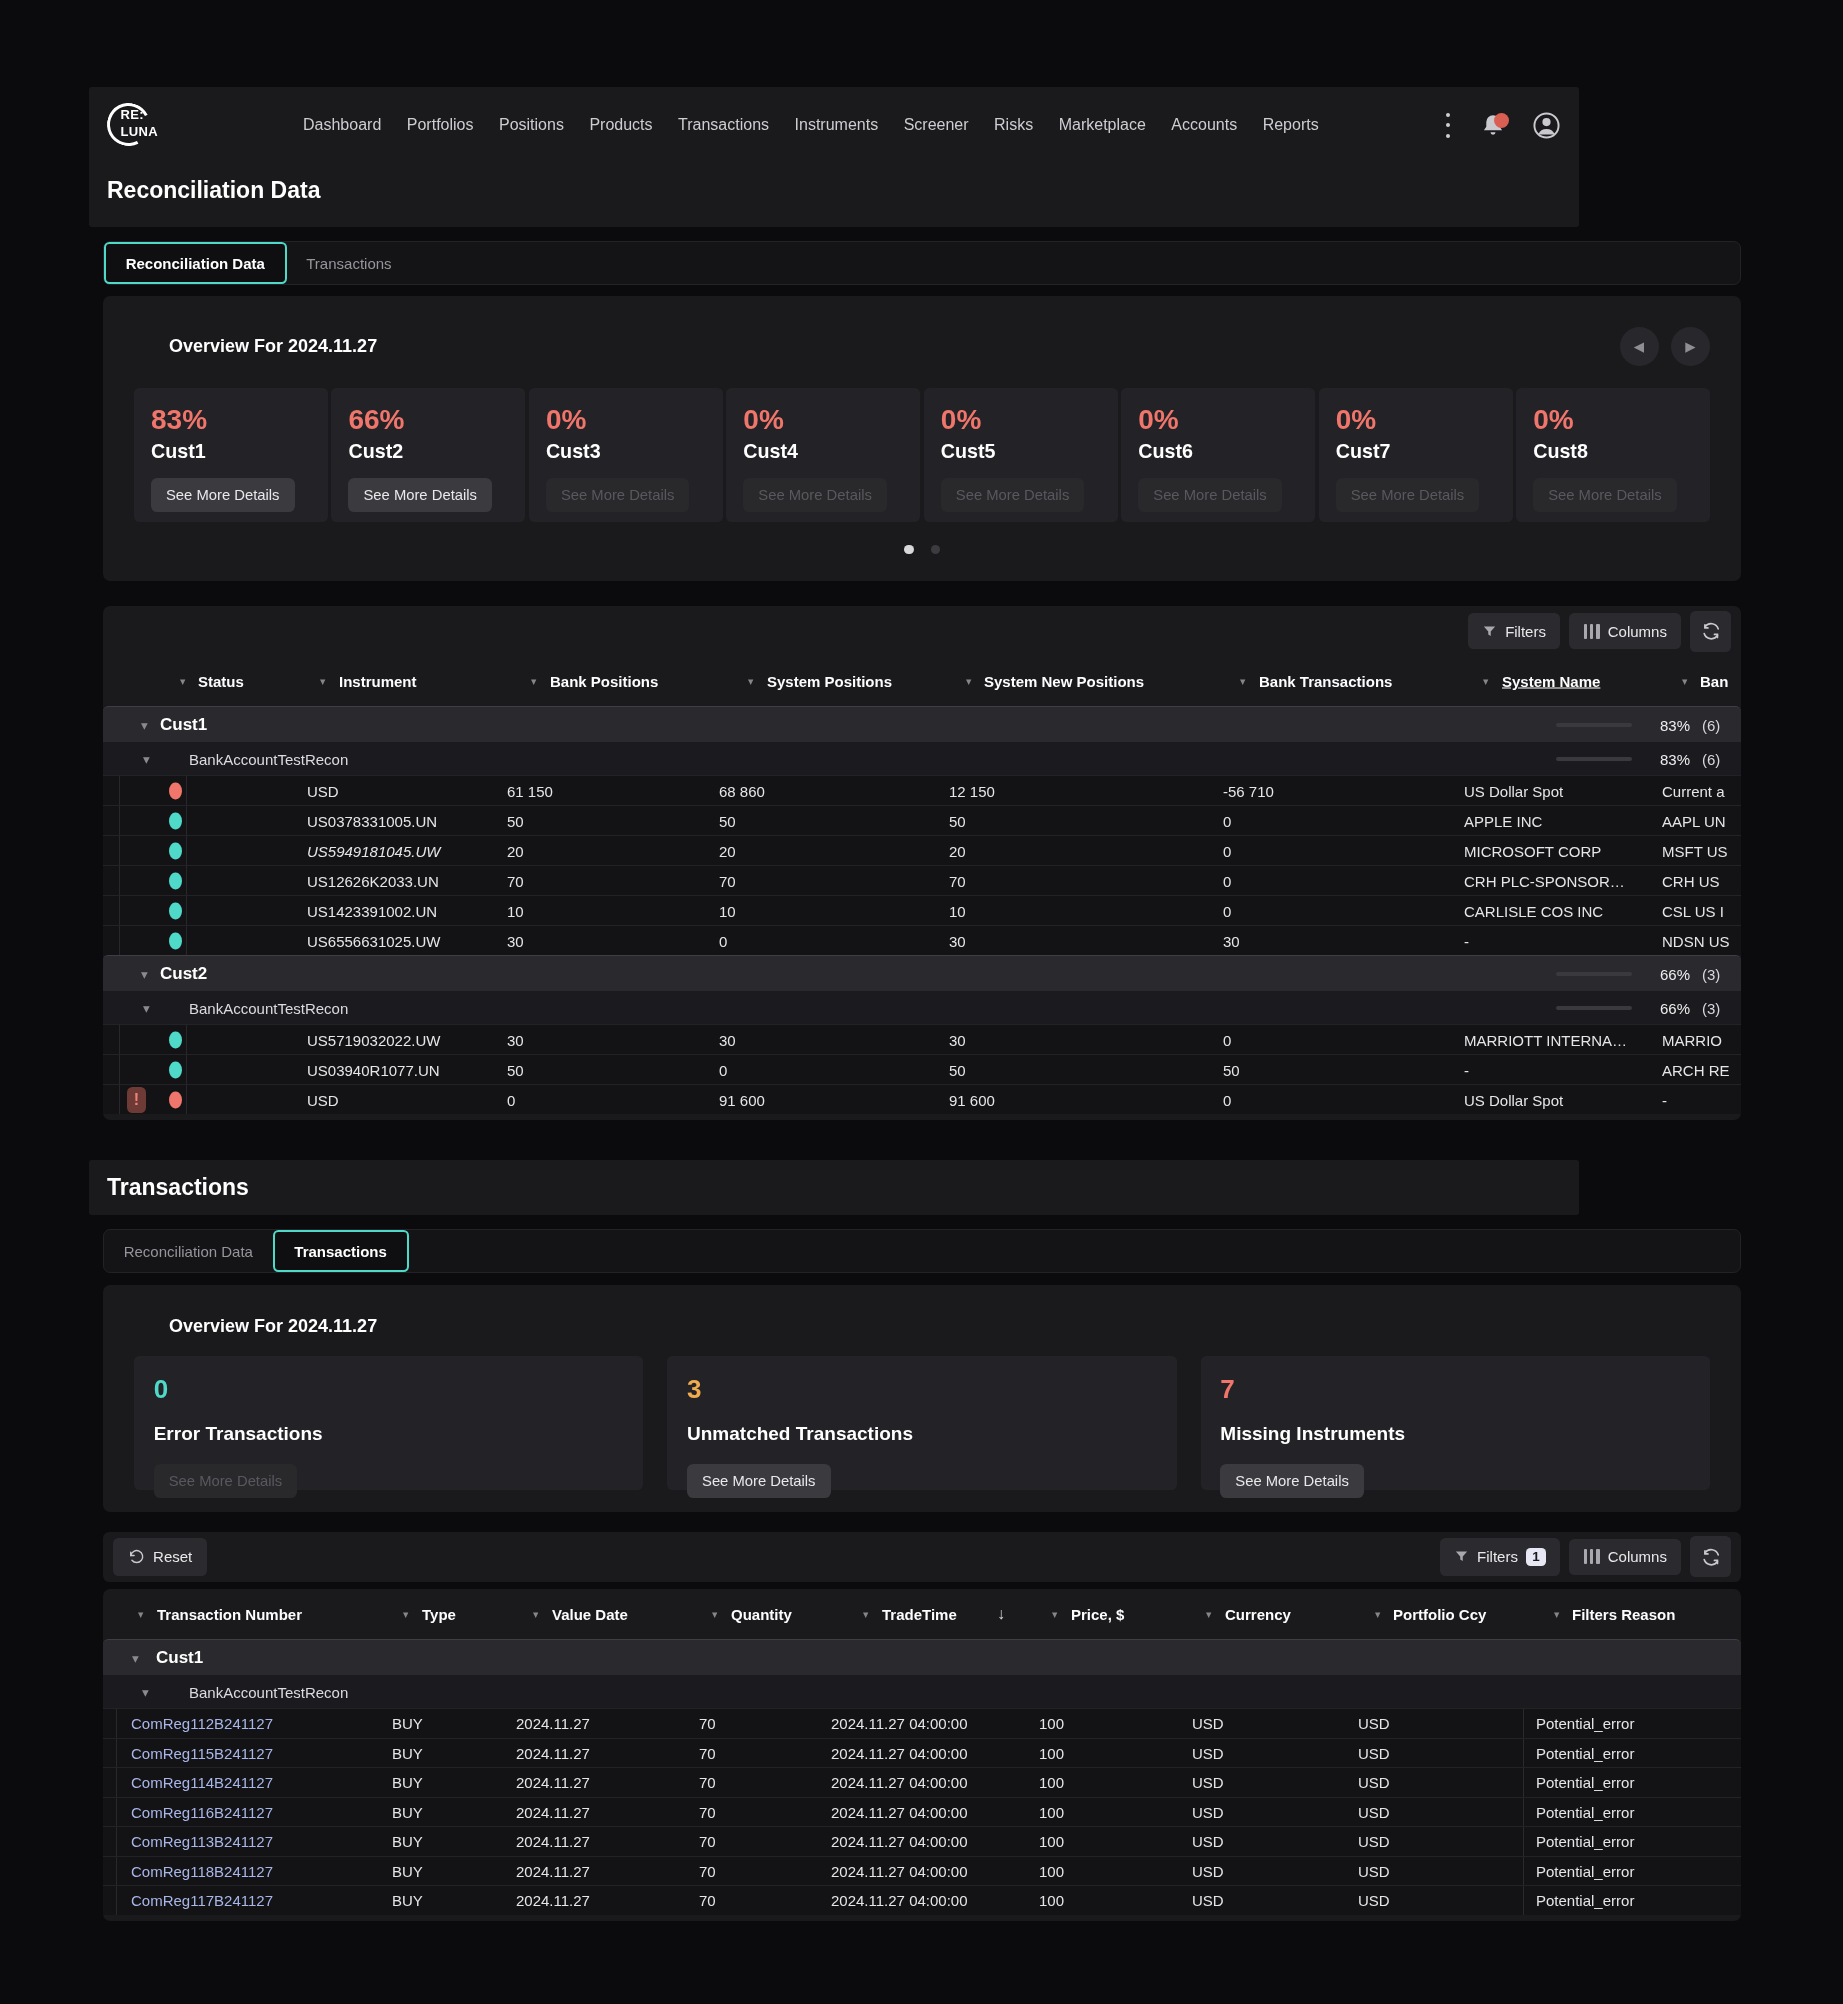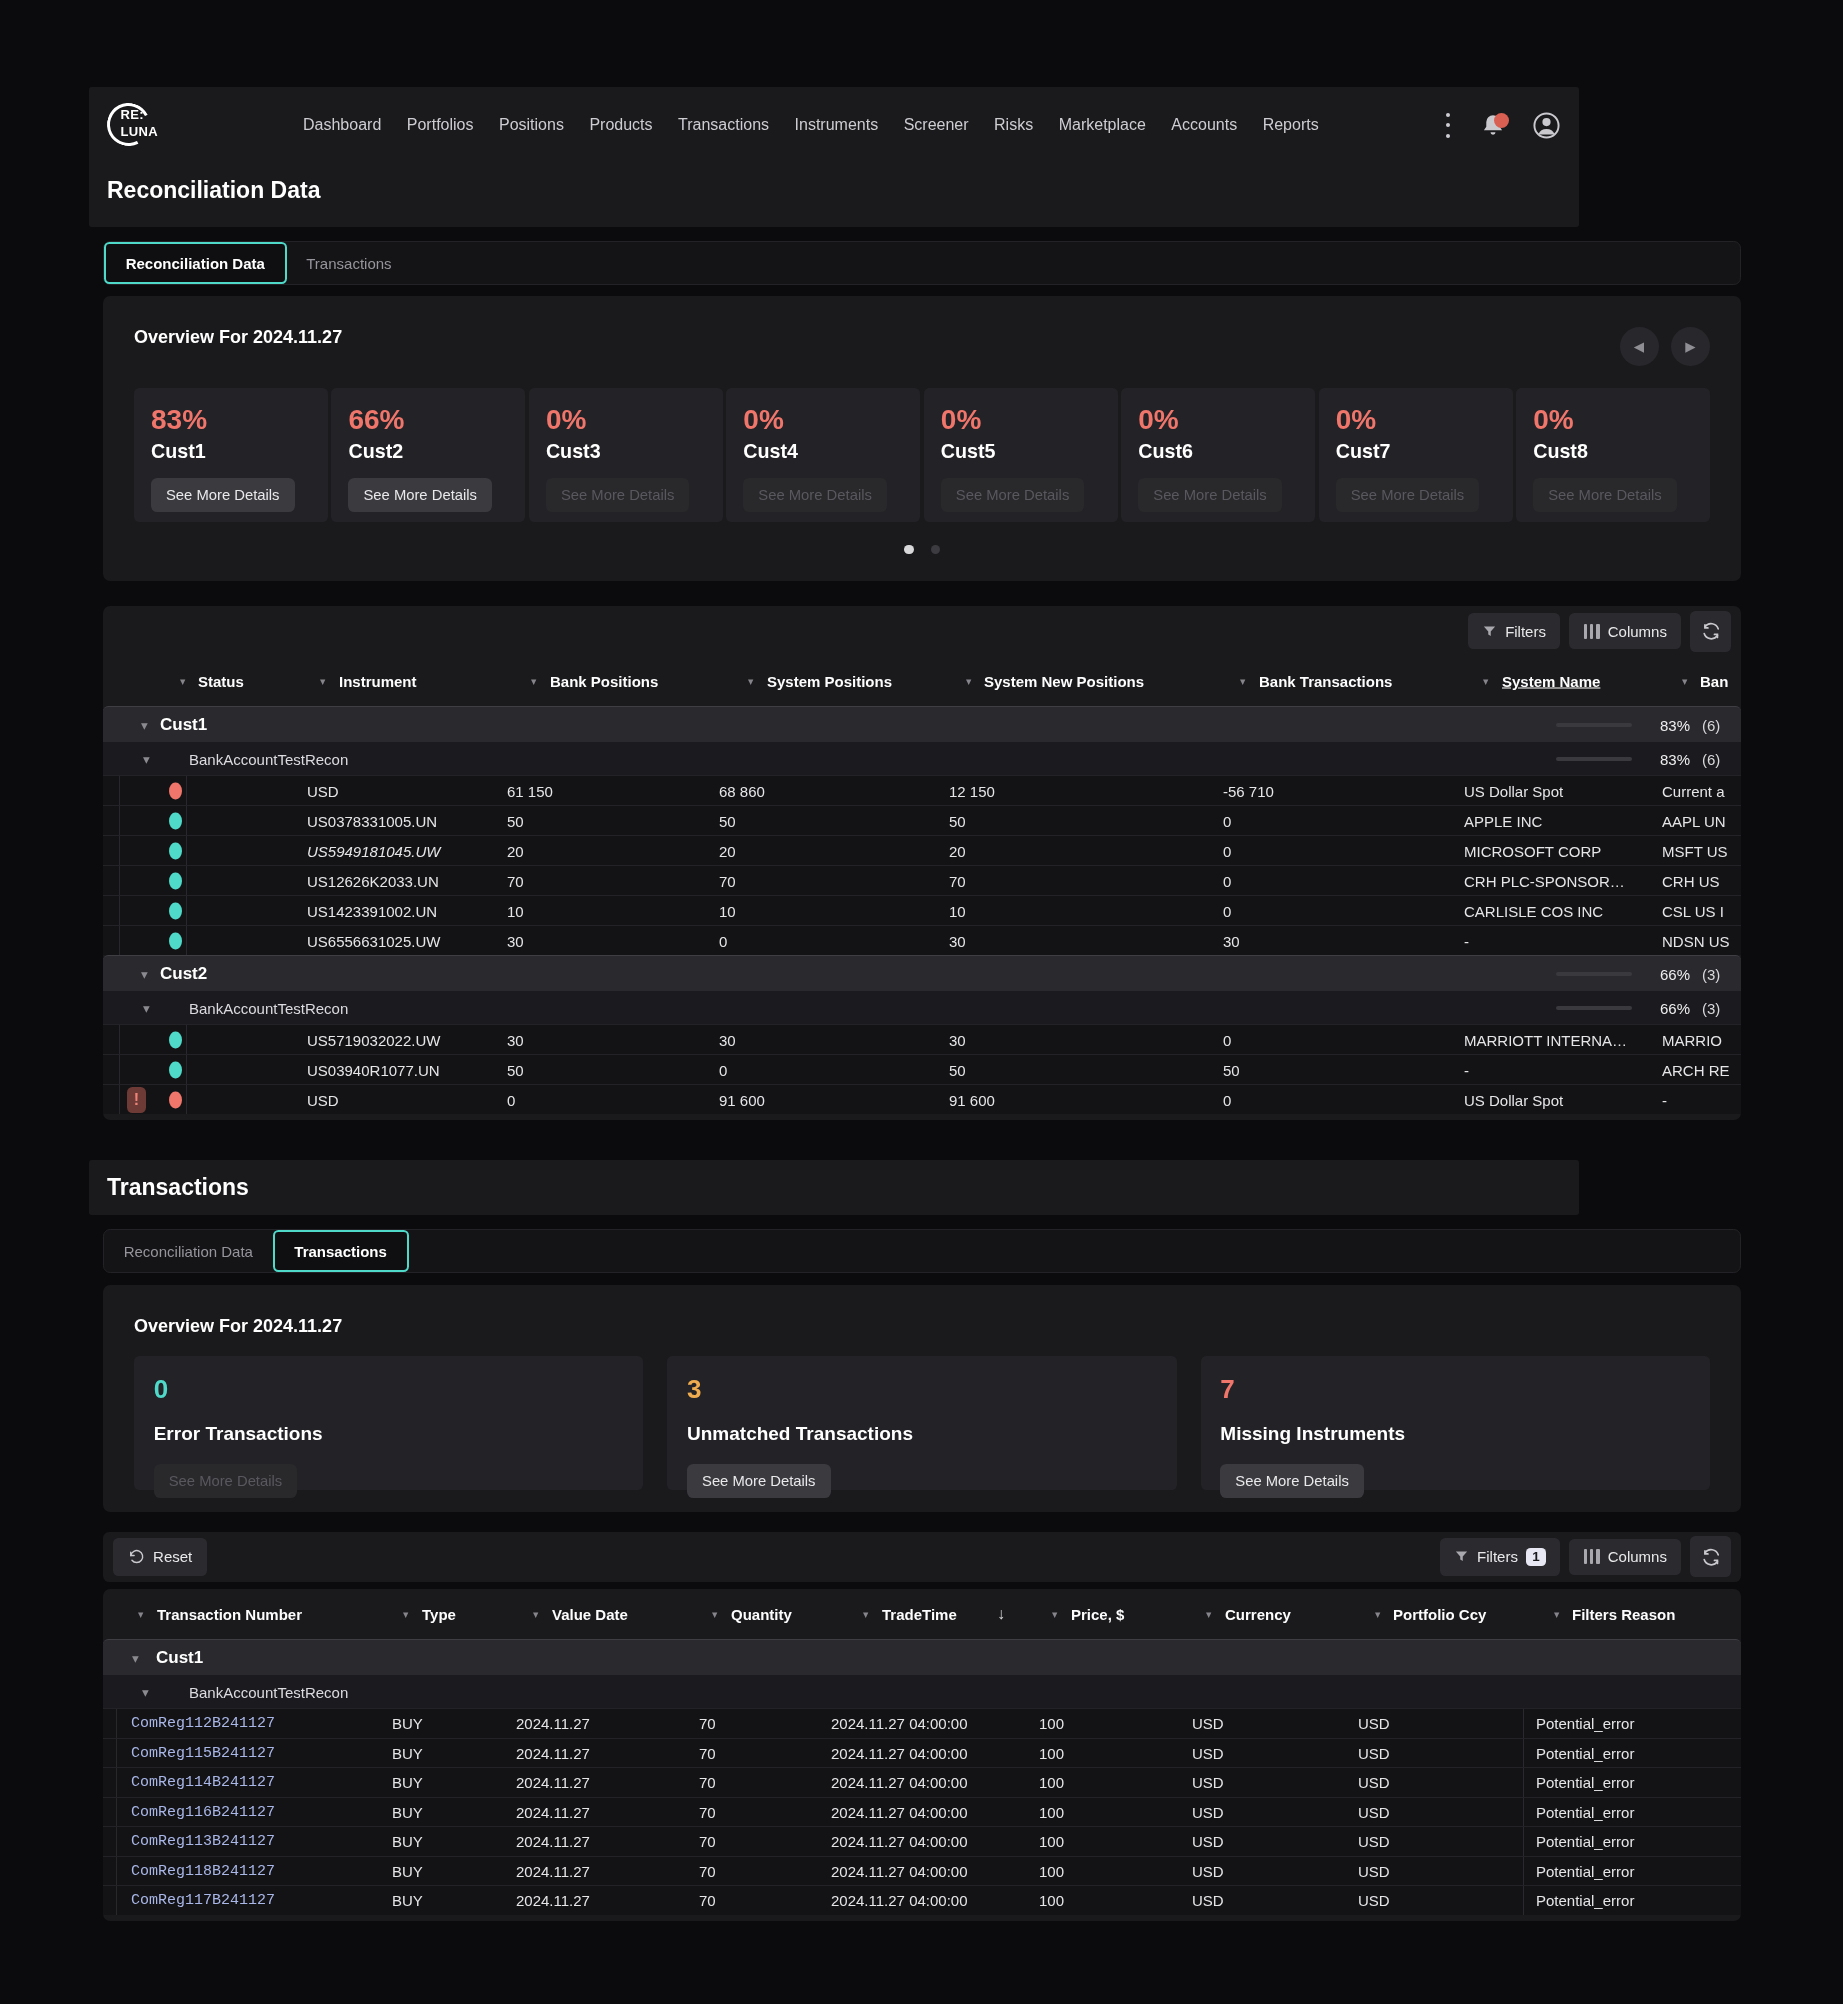--- a/index.html
+++ b/index.html
@@ -26,21 +26,21 @@
   .bell-dot { position:absolute; right:-2.7px; top:0.9px; width:15px; height:15px; border-radius:50%; background:#d95f52; }
   .page-title { margin-top:28px; font-size:23px; font-weight:bold; color:#fff; }
 
   
   .tabbar { margin:14px 103px 0; width:1638px; height:44px; background:#141417; border:0.9px solid #232327; border-radius:7.2px; display:flex; align-items:stretch; }
   .tab { display:flex; align-items:center; padding:0 19.7px; font-size:15px; color:#95959b; border-radius:5.4px; cursor:pointer; white-space:nowrap; }
   .tab.active { border:2.2px solid #4fd9c9; background:#0f0f11; color:#ffffff; font-weight:bold; }
 
   
   .ov-panel { margin:11.2px 103px 0; width:1638px; background:#1a1a1d; border-radius:7.2px; padding:31px 31px 27px; }
-  .ov-head { display:flex; justify-content:space-between; }
+  .ov-head { display:flex; align-items:center; justify-content:space-between;margin-left:35px; }
   .ov-title { font-size:18px; font-weight:bold; color:#fff; }
   .arrows { display:flex; gap:12.5px; }
   .circle-btn { width:39px; height:39px; border-radius:50%; background:#28282c; color:#8e8e94; font-size:13.4px; display:flex; align-items:center; justify-content:center; cursor:pointer; }
   .cards { display:flex; gap:3.6px; margin-top:21.5px; }
   .card { flex:1; height:134px; background:#232327; border-radius:5.4px; padding:16px 17px; }
   .card .pct { font-size:28px; font-weight:bold; color:#f0756b; }
   .card .name { font-size:19.7px; font-weight:bold; color:#fff; margin-top:4.5px; }
   .see-btn { display:inline-block; margin-top:15px; background:#3a3a3f; color:#e9e9eb; font-size:14.8px; padding:9px 15px; border-radius:6.3px; cursor:pointer; white-space:nowrap; }
   .see-btn.disabled { background:#29292c; color:#58585e; cursor:default; }
   .dots { display:flex; justify-content:center; gap:17px; margin-top:23px; }
@@ -79,21 +79,21 @@
   .gname { font-weight:bold; font-size:17px; color:#fff; }
   .sname { font-size:15px; color:#dcdce0; }
   .dotcell { position:absolute; top:50%; transform:translateY(-50%); width:12.5px; height:17px; border-radius:50%; }
   .dot-red { background:#f0756b; }
   .dot-teal { background:#4fd9c9; }
   .alert-badge { position:absolute; left:24px; top:50%; transform:translateY(-50%); width:19px; height:26px; border-radius:5.4px; background:#6d3a35; color:#ef8379; font-size:16px; font-weight:bold; display:flex; align-items:center; justify-content:center; }
   .pbar { position:absolute; left:1453px; top:50%; transform:translateY(-50%); width:76px; height:4px; border-radius:2.2px; background:#3a3a3e; }
   .pfill { height:100%; border-radius:2.2px; background:#4fd9c9; }
   .ppct { position:absolute; left:1557px; top:50%; transform:translateY(-50%); font-size:15px; color:#eeeef0; }
   .pcount { position:absolute; left:1599px; top:50%; transform:translateY(-50%); font-size:15px; color:#d9d9dc; }
-  .link { color:#a9b7e8; cursor:pointer;font-family:Liberation Mono, monospace; }
+  .link { color:#a9b7e8; cursor:pointer; }
   .vdiv { position:absolute; left:1420px; top:0; bottom:0; width:1.3px; background:#2a2a2e; }
 
   
   .section-title-panel { margin:40px 89px 0; height:55px; background:#1a1a1d; border-radius:2.7px; display:flex; align-items:center; padding:0 18px; }
   .section-title { font-size:23px; font-weight:bold; color:#fff; }
   .strip { margin:20px 103px 0; width:1638px; height:50px; background:#1a1a1d; border-radius:6.3px; display:flex; align-items:center; padding:0 9.8px; gap:9px; }
   .table-panel.second { margin-top:7.2px; }
 
   svg { display:block; }
 </style>

